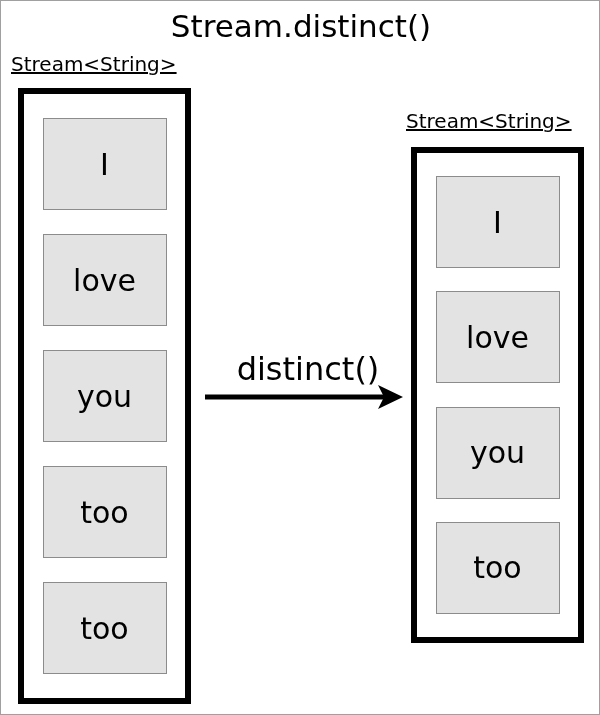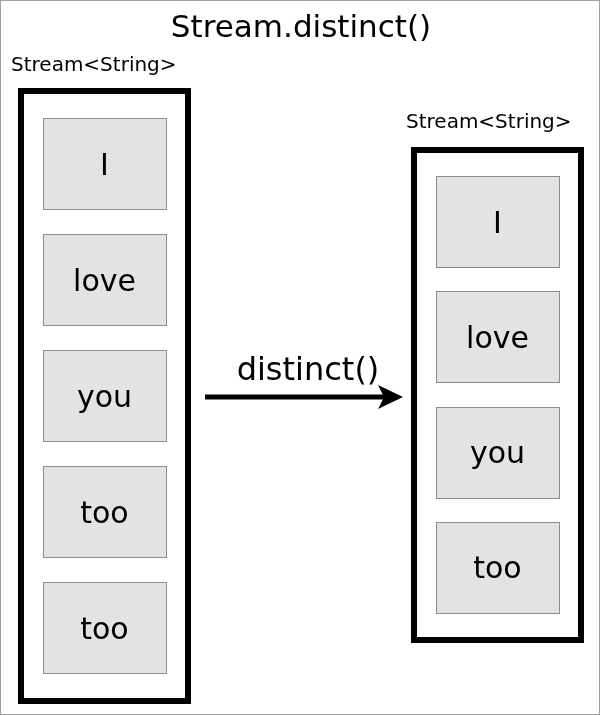--- a/index.html
+++ b/index.html
@@ -24,20 +24,21 @@
     font-size: 31px;
     line-height: 1.1;
     color: #000000;
   }
 
   .stream-label {
     position: absolute;
     font-size: 20px;
     color: #000000;
     white-space: nowrap;
+    text-decoration: underline;
   }
   .stream-label.left  { left: 10px;  top: 51px;  }
   .stream-label.right { left: 405px; top: 108px; }
 
   .stream-container {
     position: absolute;
     border: 6px solid var(--container-border, #000000);
     background: #ffffff;
     display: flex;
     flex-direction: column;

